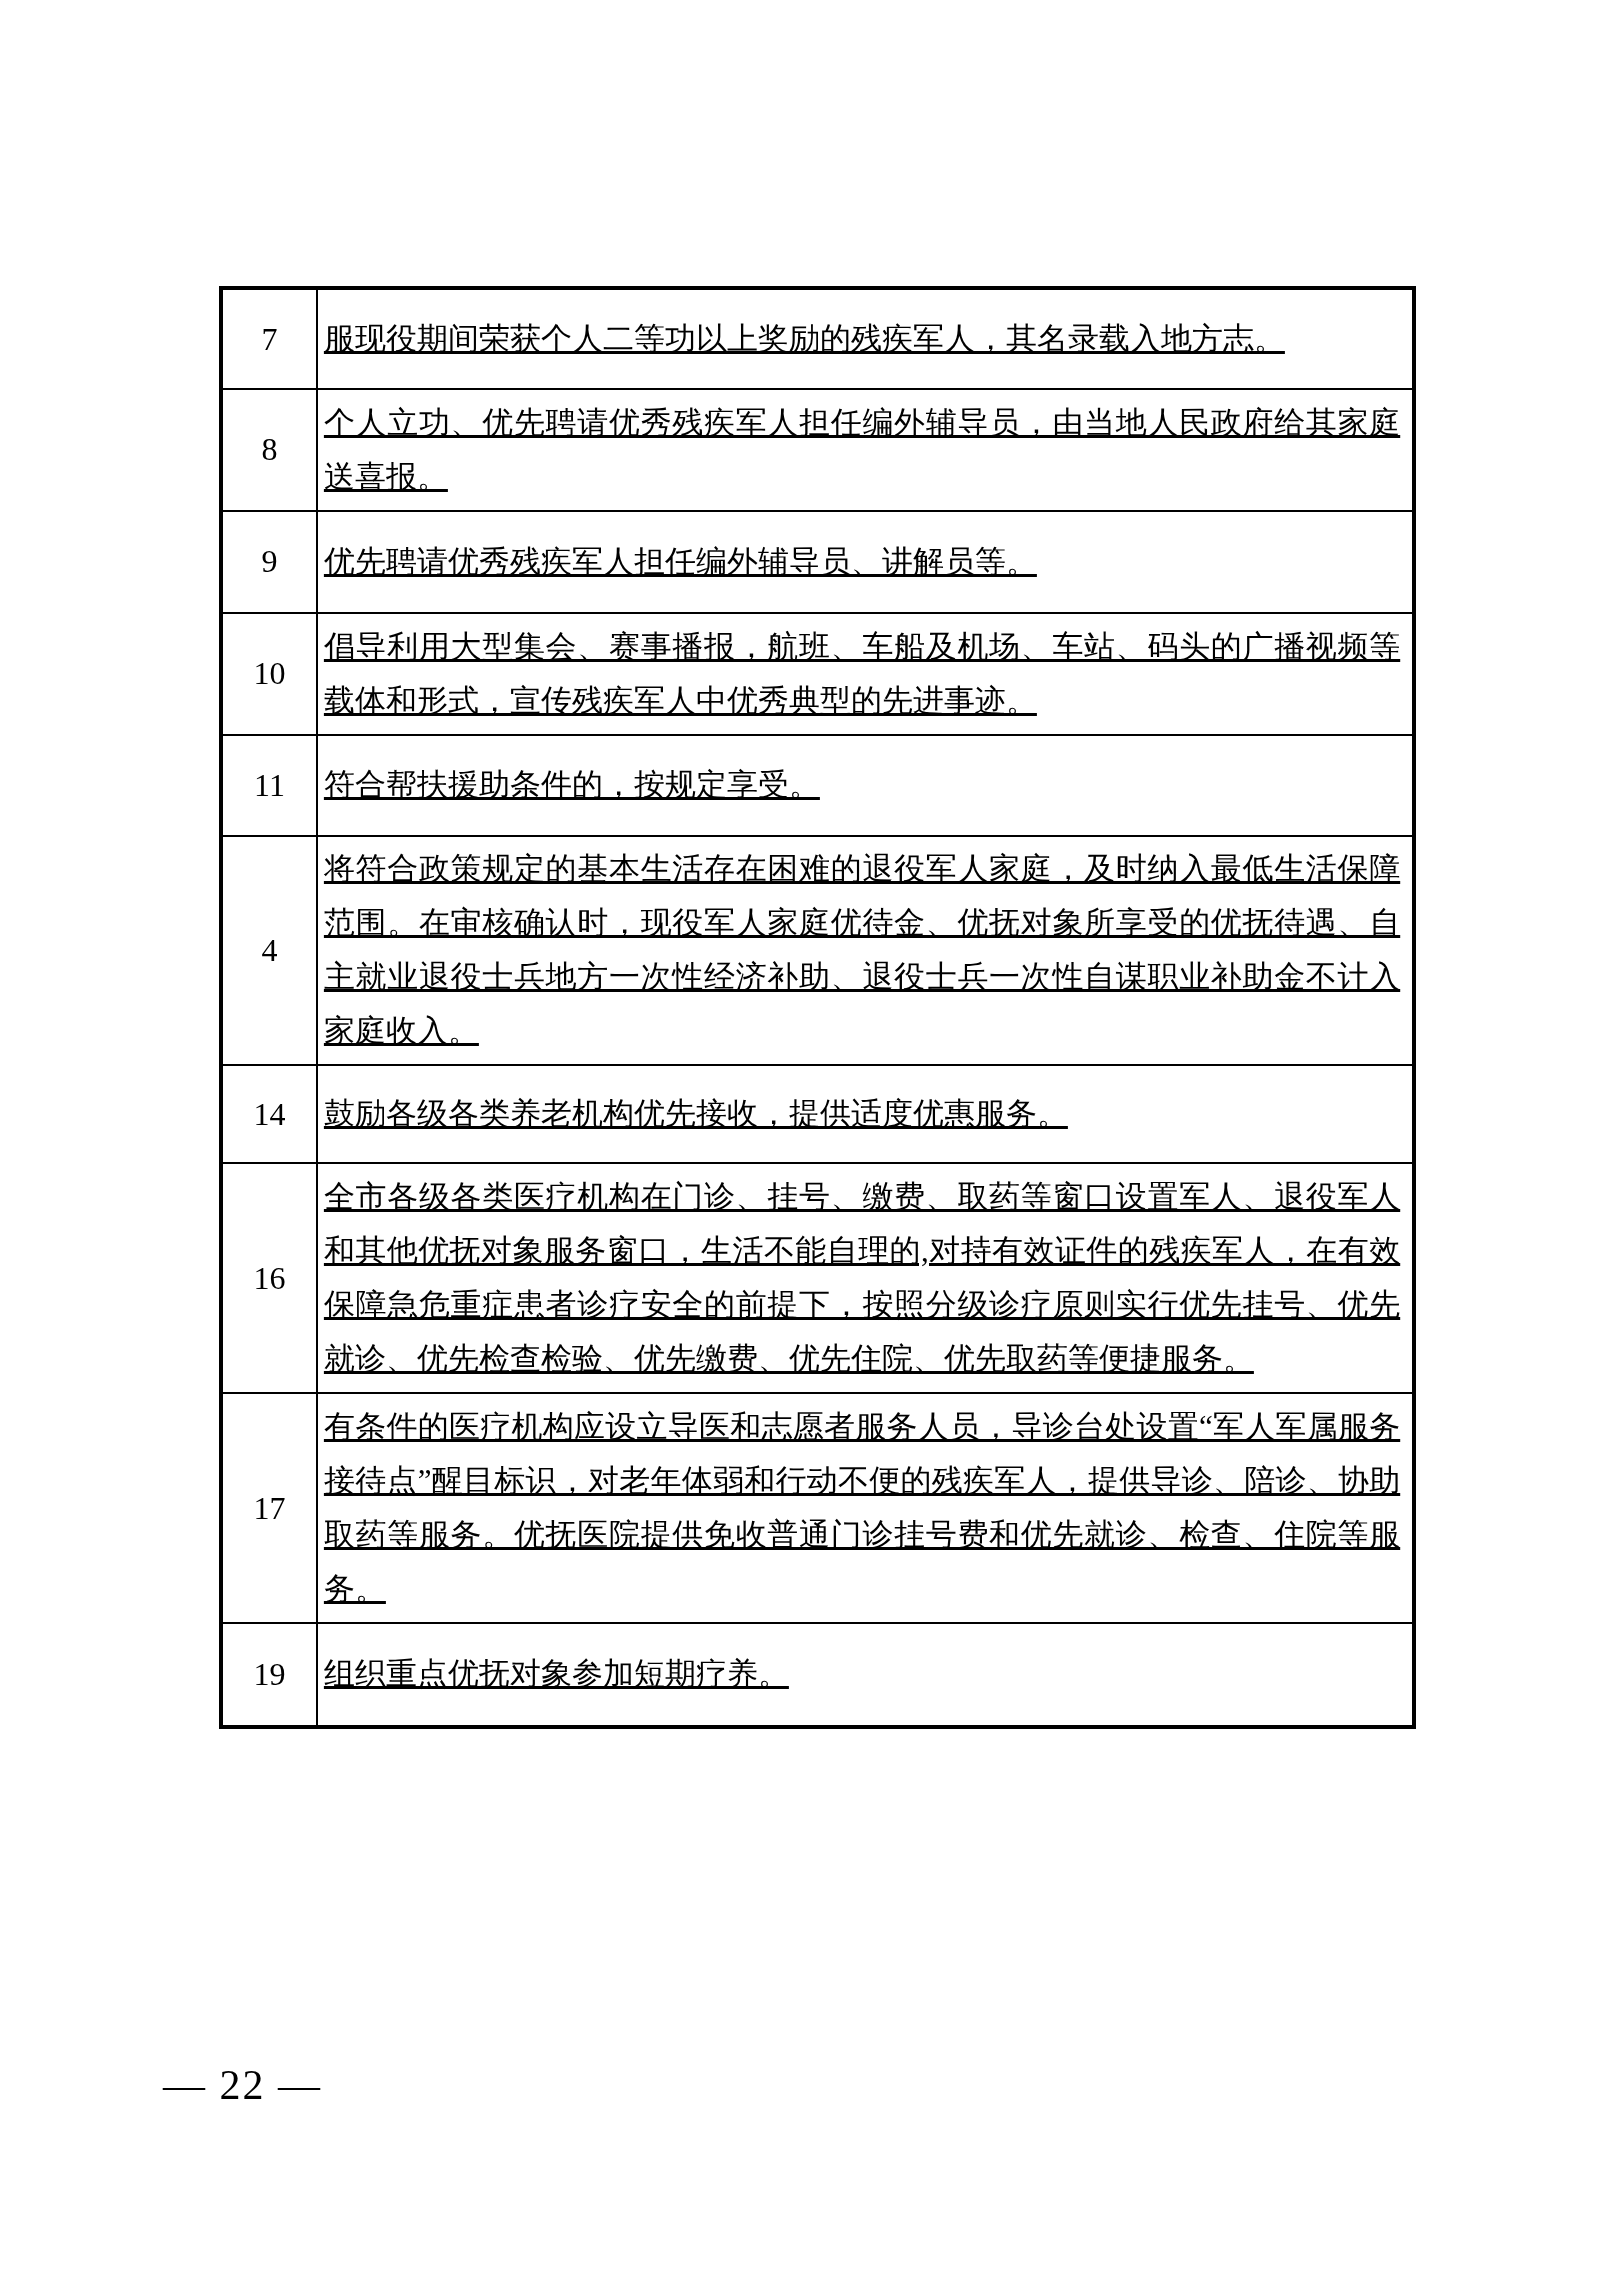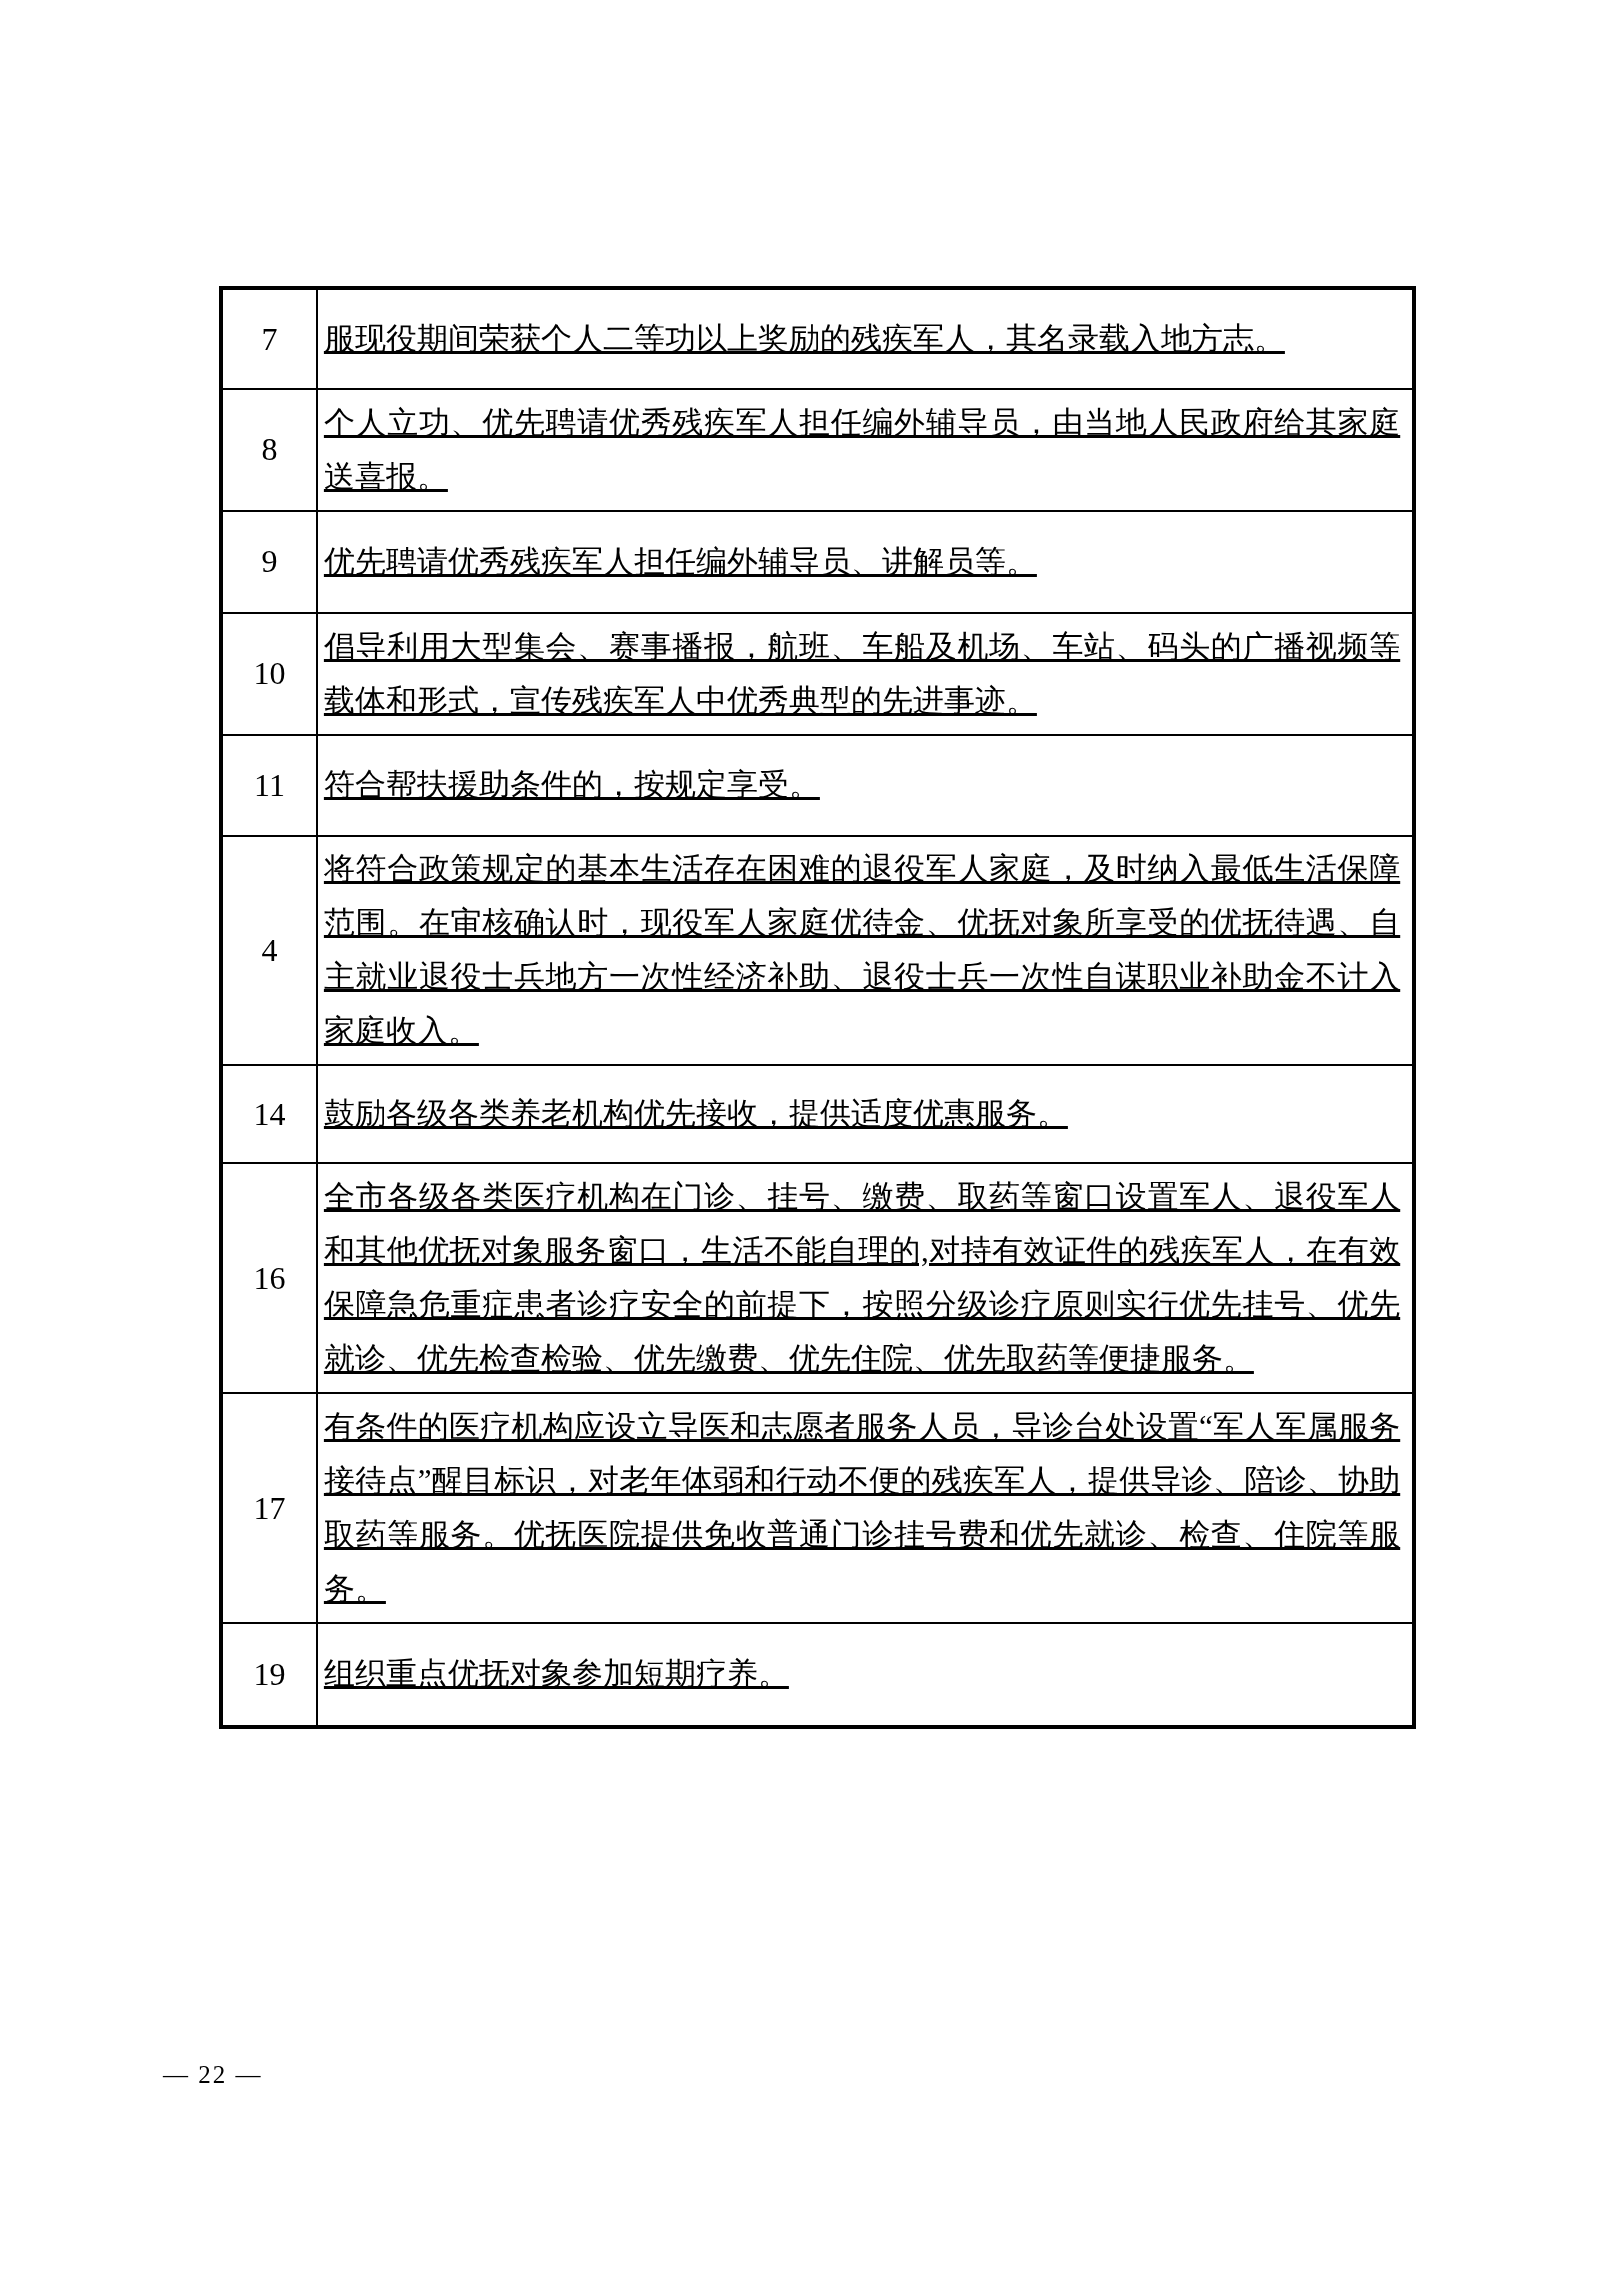--- a/index.html
+++ b/index.html
@@ -53,21 +53,21 @@
     font-size: 31px;
     line-height: 54px;
     text-align: justify;
     text-align-last: left;
     word-break: break-all;
   }
   .page-number {
     position: absolute;
     left: 163px;
     top: 2061px;
-    font-size: 25px;
+    font-size: 42px;
     letter-spacing: 2px;
     white-space: pre;
   }
 </style>
 </head>
 <body>
 
 <div class="doc-table">
 
   <div class="trow" style="min-height:98px">

